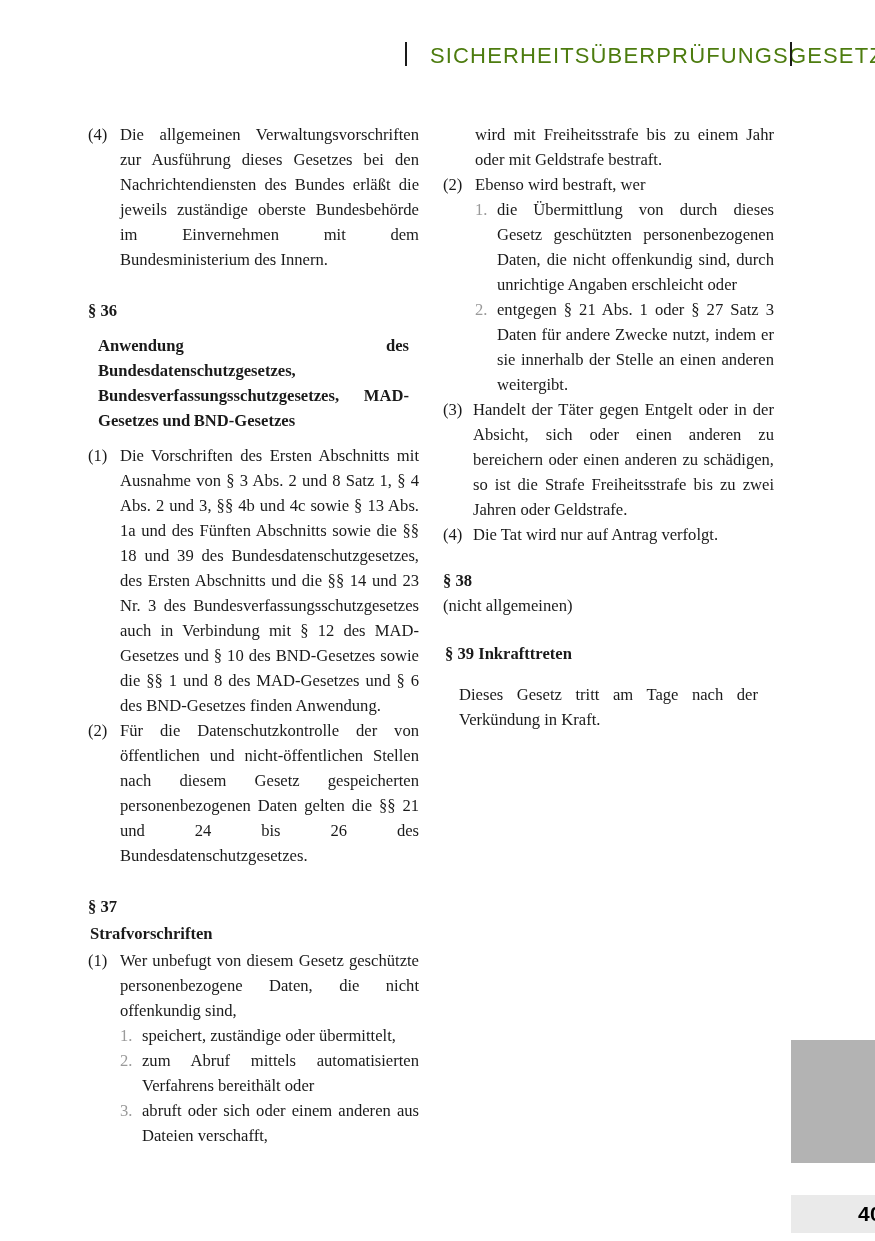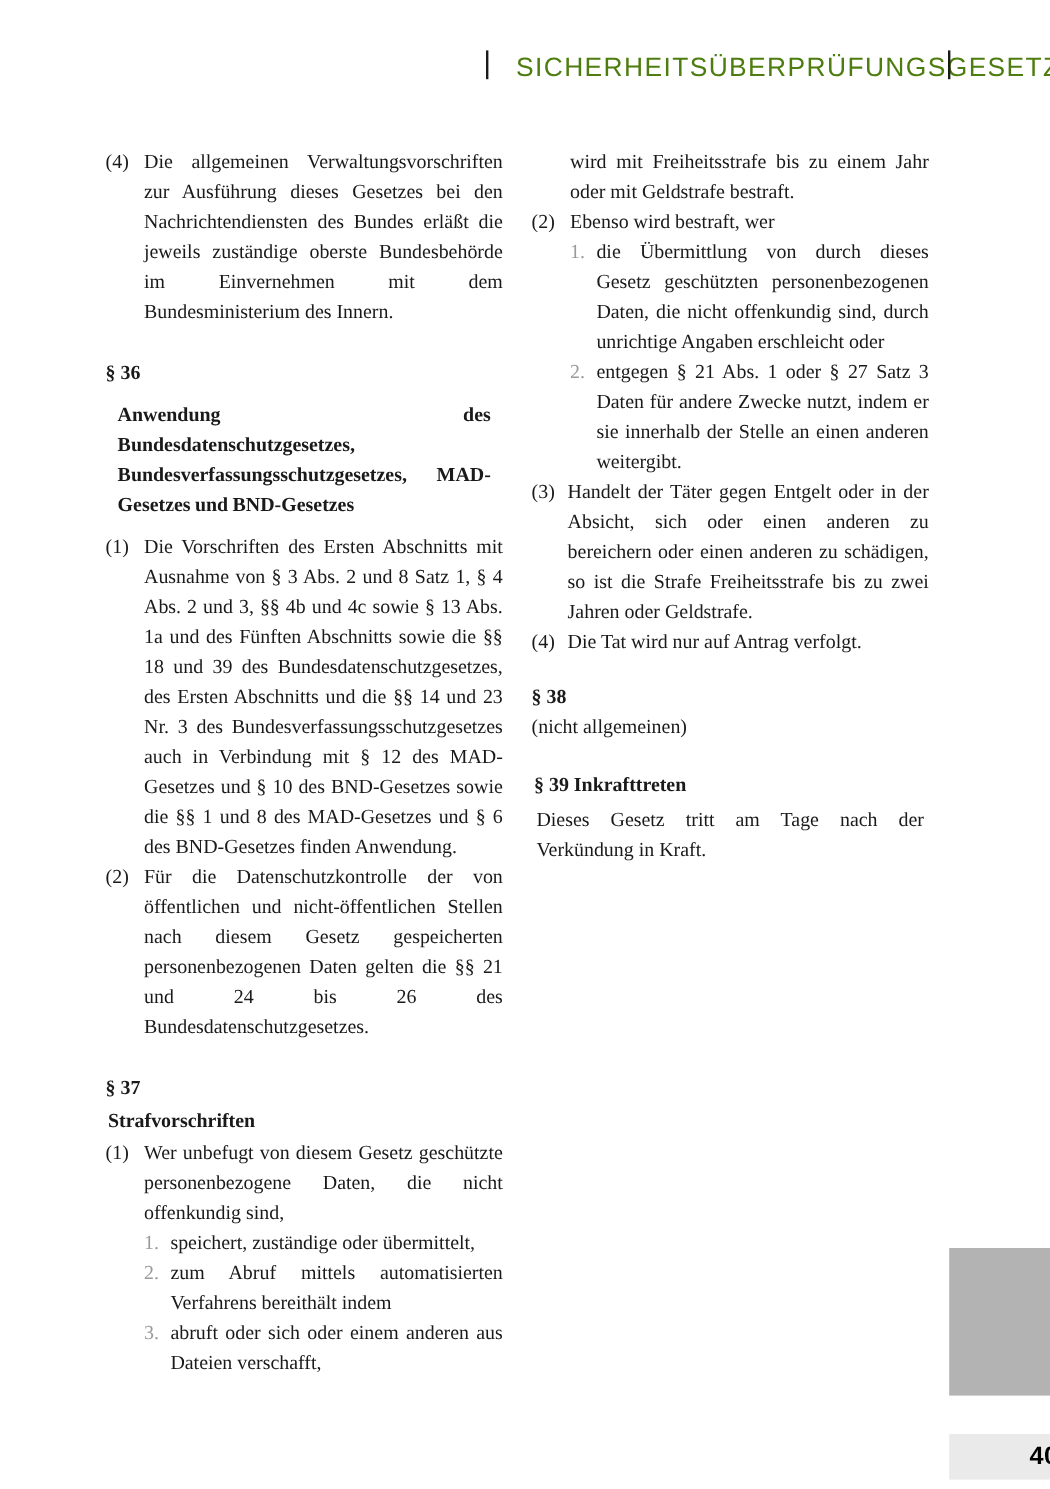--- a/index.html
+++ b/index.html
@@ -114,21 +114,21 @@
   .sec-head-inline {
     font-weight: bold;
     margin: 2px;
     text-align: left;
   }
   .plain {
     margin: 0;
     text-align: left;
   }
   .flow {
-    margin: 4px;
+    margin: 16px;
     text-align: justify;
     text-align-last: left;
   }
 
   .gap-lg { height: 26px; }
   .gap-md { height: 21px; }
 
   
   .page-tab {
     position: absolute;
@@ -198,21 +198,21 @@
     <span class="mark">(1)</span>
     <span>Wer unbefugt von diesem Gesetz geschützte personenbezogene Daten, die nicht offenkundig sind,</span>
   </div>
 
   <div class="item">
     <span class="num">1.</span>
     <span>speichert, zuständige oder übermittelt,</span>
   </div>
   <div class="item">
     <span class="num">2.</span>
-    <span>zum Abruf mittels automatisierten Verfahrens bereithält indem</span>
+    <span>zum Abruf mittels automatisierten Verfahrens bereithält oder</span>
   </div>
   <div class="item">
     <span class="num">3.</span>
     <span>abruft oder sich oder einem anderen aus Dateien verschafft,</span>
   </div>
 
 </div>
 
 <div class="col right">
 

